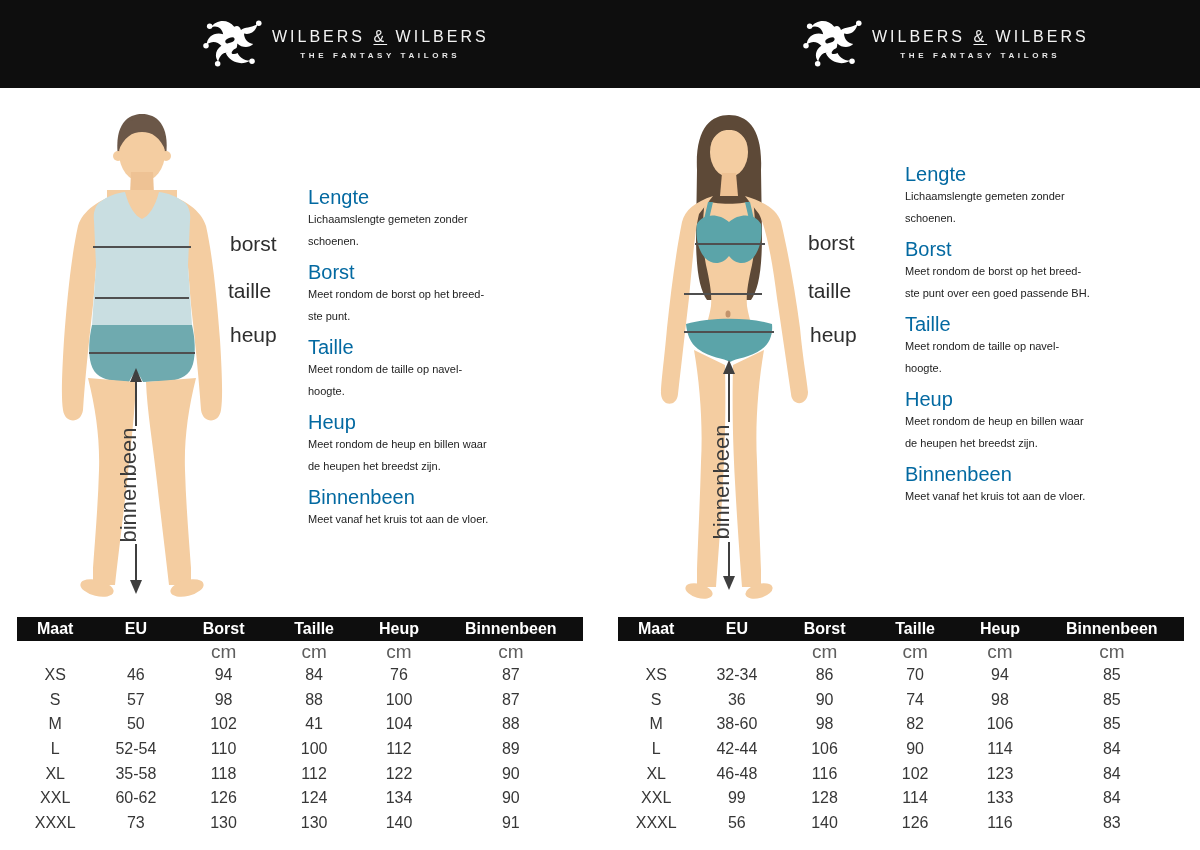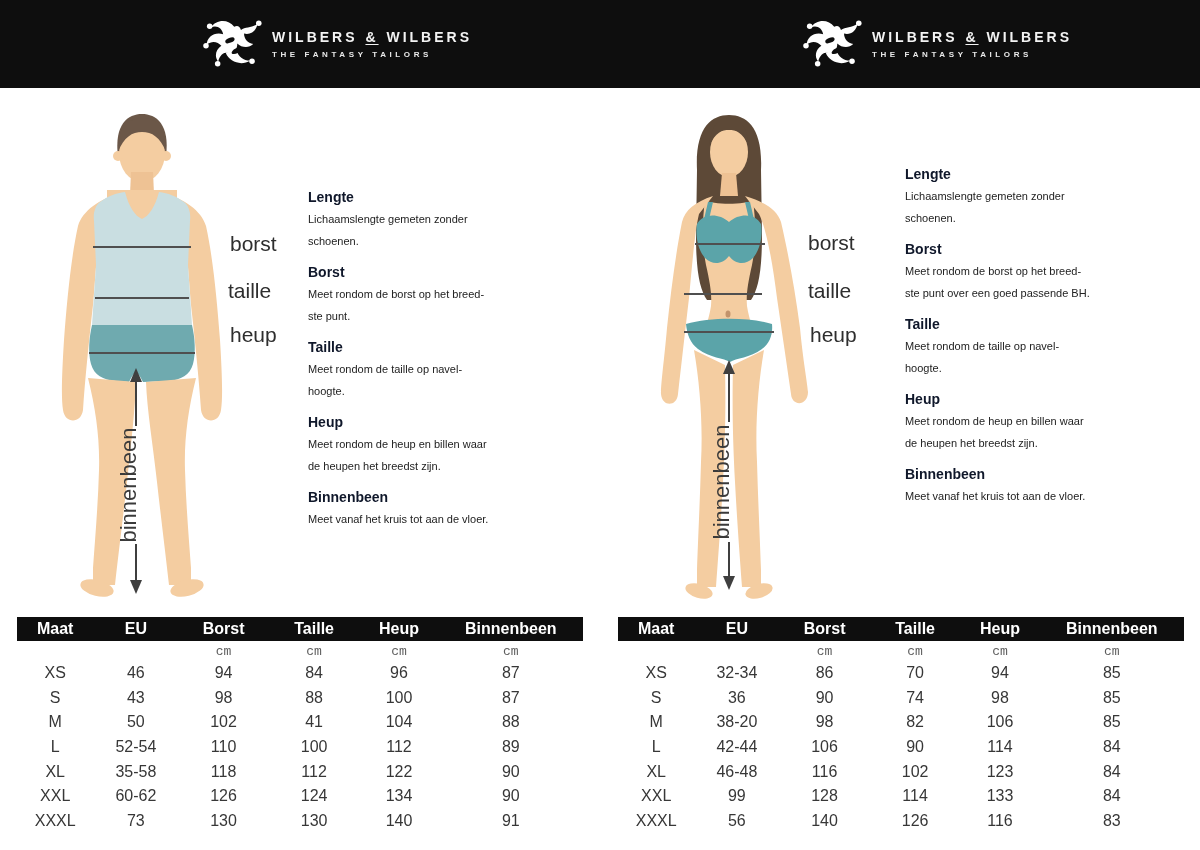--- a/index.html
+++ b/index.html
@@ -6,46 +6,46 @@
   .page{position:relative;width:1200px;height:850px;background:#ffffff;overflow:hidden;
         font-family:"Liberation Sans",sans-serif;}
 
   
   .brand-band{position:absolute;left:0;top:0;width:1200px;height:88px;background:#0e0e0e;}
   .logo{position:absolute;top:0;height:88px;display:flex;align-items:center;}
   .logo.left{left:202px;}
   .logo.right{left:802px;}
   .logo-icon{width:62px;height:54px;margin-right:8px;flex:0 0 auto;}
   .logo-text{color:#f3f3f3;}
-  .logo-name{font-size:14px;letter-spacing:3px;white-space:nowrap;font-weight:700;}
+  .logo-name{font-size:16px;letter-spacing:3px;white-space:nowrap;font-weight:400;}
   .logo-name .amp{text-decoration:underline;text-underline-offset:2px;padding:0 1px;}
-  .logo-tagline{font-size:8px;letter-spacing:3.6px;margin-top:5px;color:#e9e9e9;white-space:nowrap;font-weight:700;}
+  .logo-tagline{font-size:8px;letter-spacing:3.6px;margin-top:5px;text-align:center;color:#e9e9e9;white-space:nowrap;font-weight:700;}
 
   
   .figure-svg{position:absolute;top:110px;}
   .fig-male{left:55px;width:180px;height:495px;}
   .fig-female{left:645px;width:185px;height:495px;}
   .fig-label{position:absolute;font-size:21px;color:#2e2e2e;line-height:22px;}
 
   
   .guide{position:absolute;width:285px;}
   .guide.men{left:308px;top:186px;}
   .guide.women{left:905px;top:163px;}
   .guide-section{margin-bottom:9px;}
-  .guide-title{font-weight:bold;font-size:14px;line-height:22px;color:#0f172a;}
+  .guide-title{font-weight:normal;font-size:20px;line-height:22px;color:#0369a1;}
   .guide-text{font-size:11px;line-height:22px;color:#222222;white-space:pre-line;}
 
   
   .size-table-host{position:absolute;top:617px;width:566px;}
   .size-table-host.men{left:17px;}
   .size-table-host.women{left:618px;}
   .size-table-host table{width:100%;border-collapse:collapse;table-layout:fixed;text-align:center;}
   .size-table-host tr.head-row{background:#0e0e0e;color:#ffffff;}
   .size-table-host th{font-size:16px;font-weight:bold;height:24px;padding:0;}
-  .size-table-host tr.units td{font-size:13px;color:#5e5e5e;height:20px;padding:0;font-family:Liberation Mono, monospace;}
+  .size-table-host tr.units td{font-size:19px;color:#5e5e5e;height:20px;padding:0;}
   .size-table-host tbody td{font-size:16px;color:#373737;height:24.6px;padding:0;}
 </style>
 </head>
 <body>
 
 <div class="page">
 
   <div class="brand-band">
     <div class="logo left">
       <div class="logo-icon">
@@ -262,26 +262,26 @@
             <td>cm</td>
             <td>cm</td>
           </tr>
         </thead>
         <tbody>
           <tr>
             <td>XS</td>
             <td>46</td>
             <td>94</td>
             <td>84</td>
-            <td>96</td>
+            <td>76</td>
             <td>87</td>
           </tr>
           <tr>
             <td>S</td>
-            <td>43</td>
+            <td>57</td>
             <td>98</td>
             <td>88</td>
             <td>100</td>
             <td>87</td>
           </tr>
           <tr>
             <td>M</td>
             <td>50</td>
             <td>102</td>
             <td>41</td>
@@ -363,21 +363,21 @@
           <tr>
             <td>S</td>
             <td>36</td>
             <td>90</td>
             <td>74</td>
             <td>98</td>
             <td>85</td>
           </tr>
           <tr>
             <td>M</td>
-            <td>38-20</td>
+            <td>38-60</td>
             <td>98</td>
             <td>82</td>
             <td>106</td>
             <td>85</td>
           </tr>
           <tr>
             <td>L</td>
             <td>42-44</td>
             <td>106</td>
             <td>90</td>

